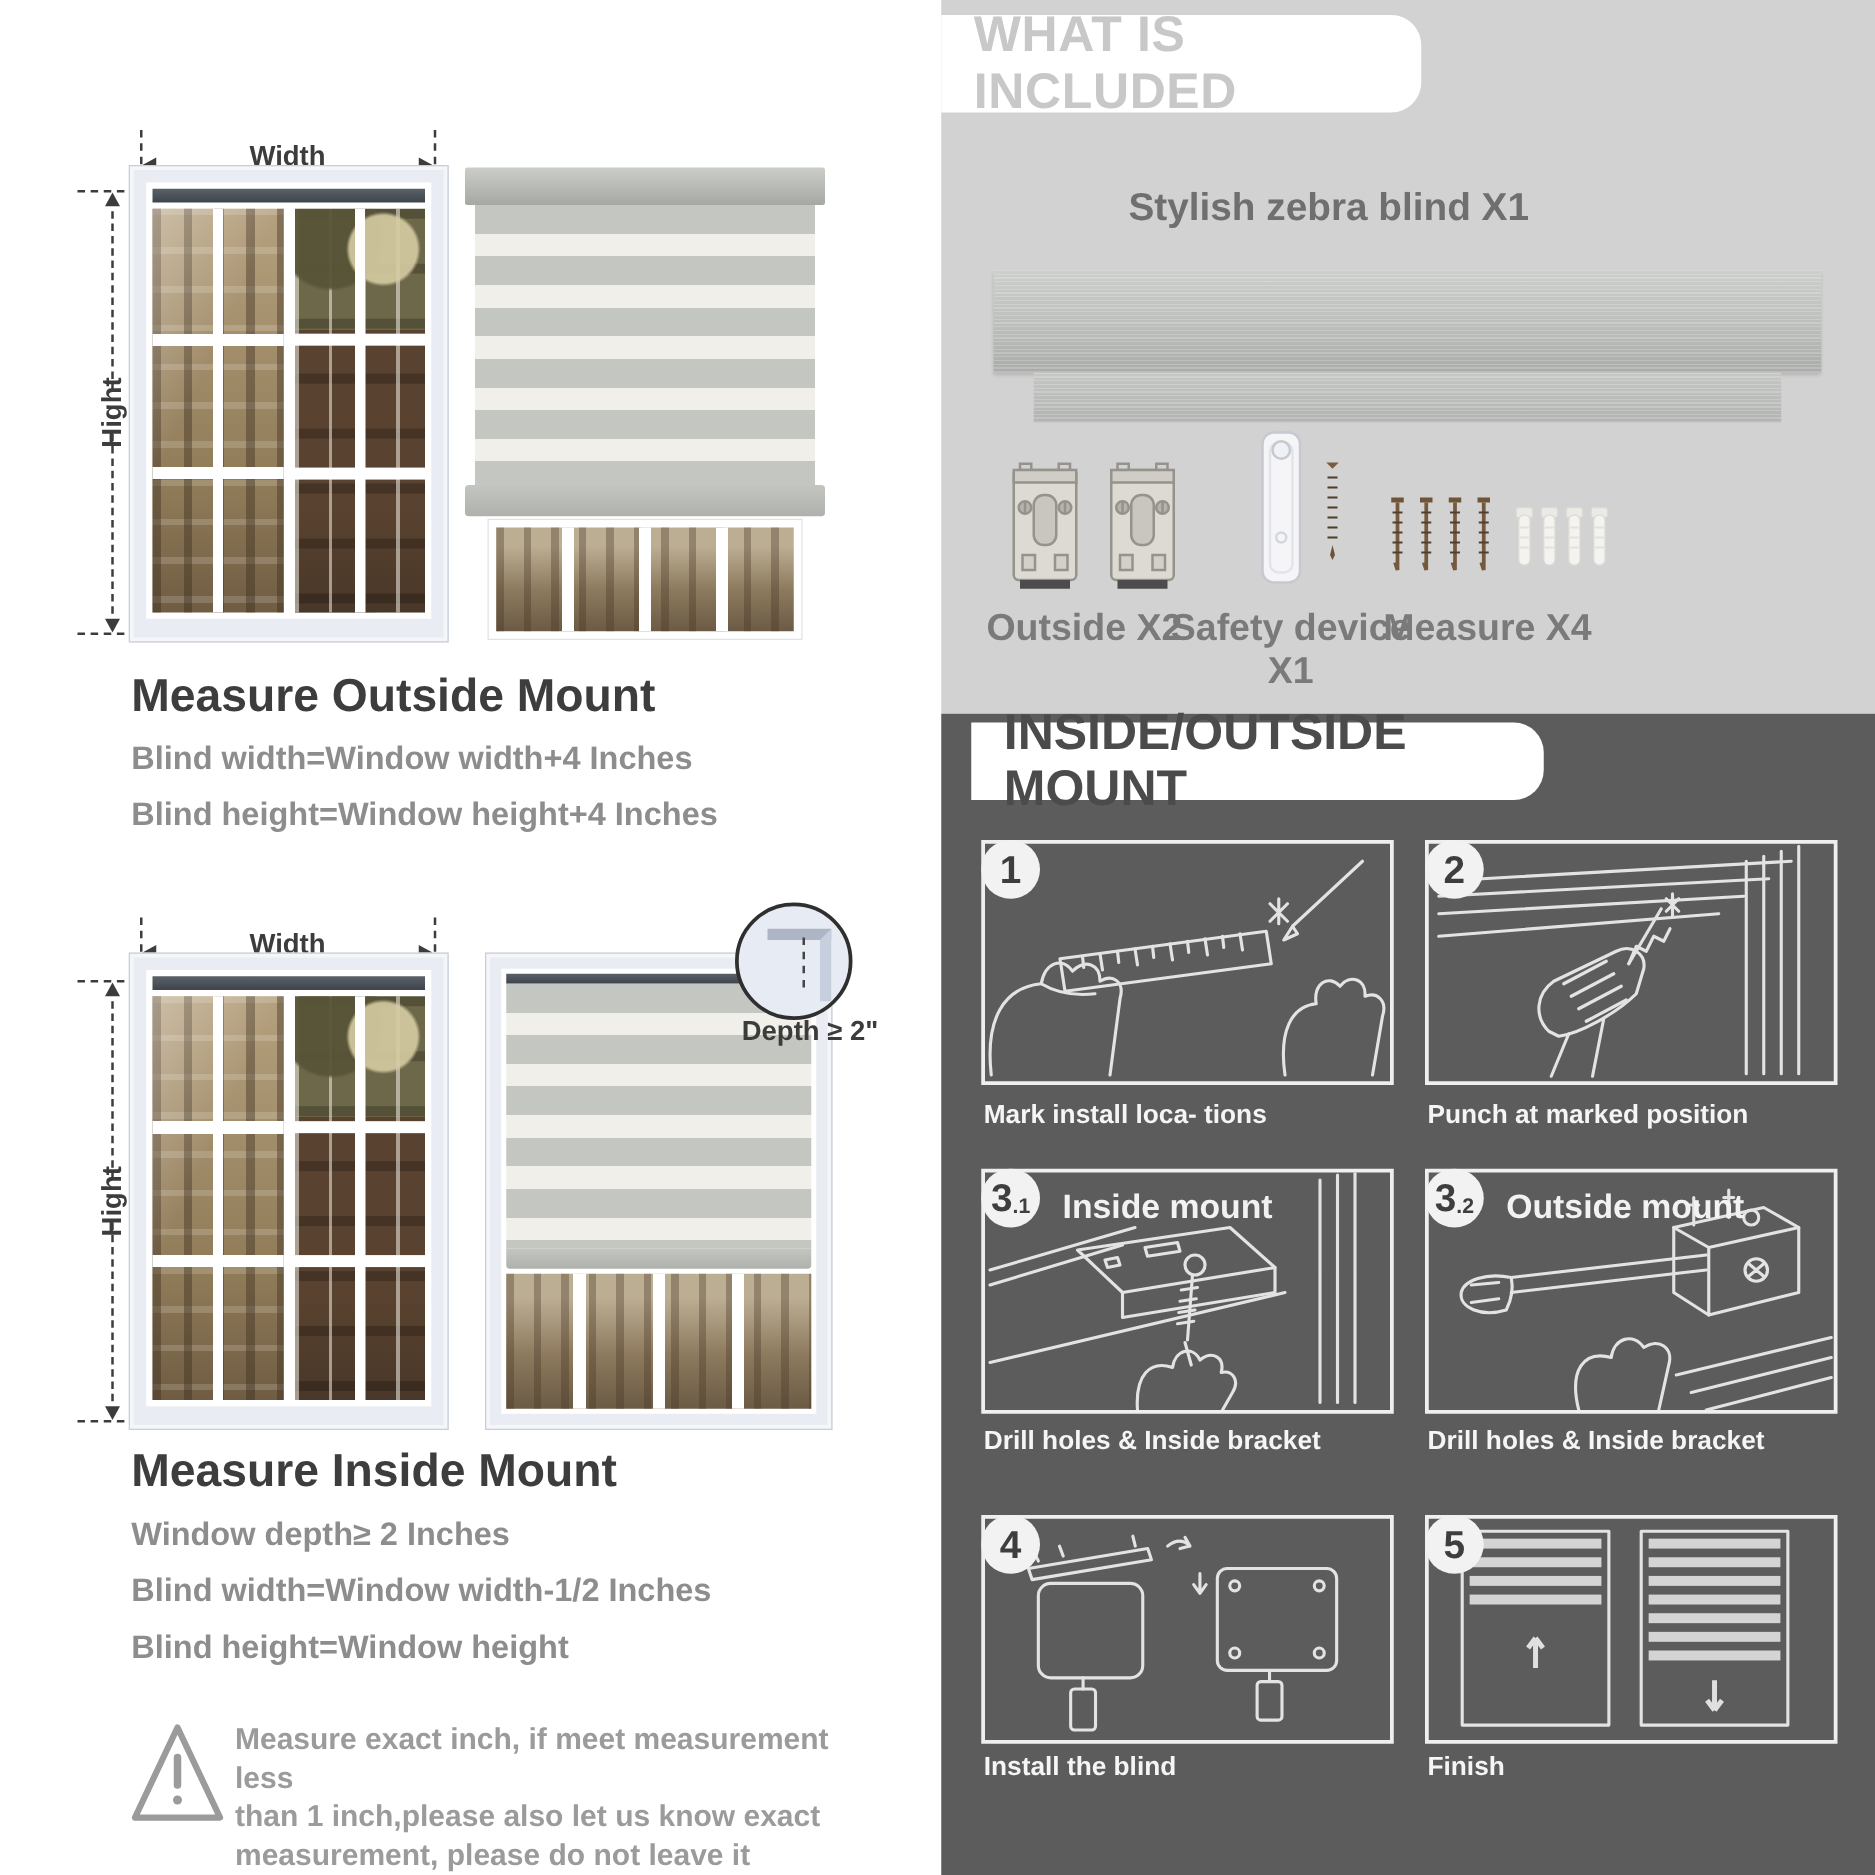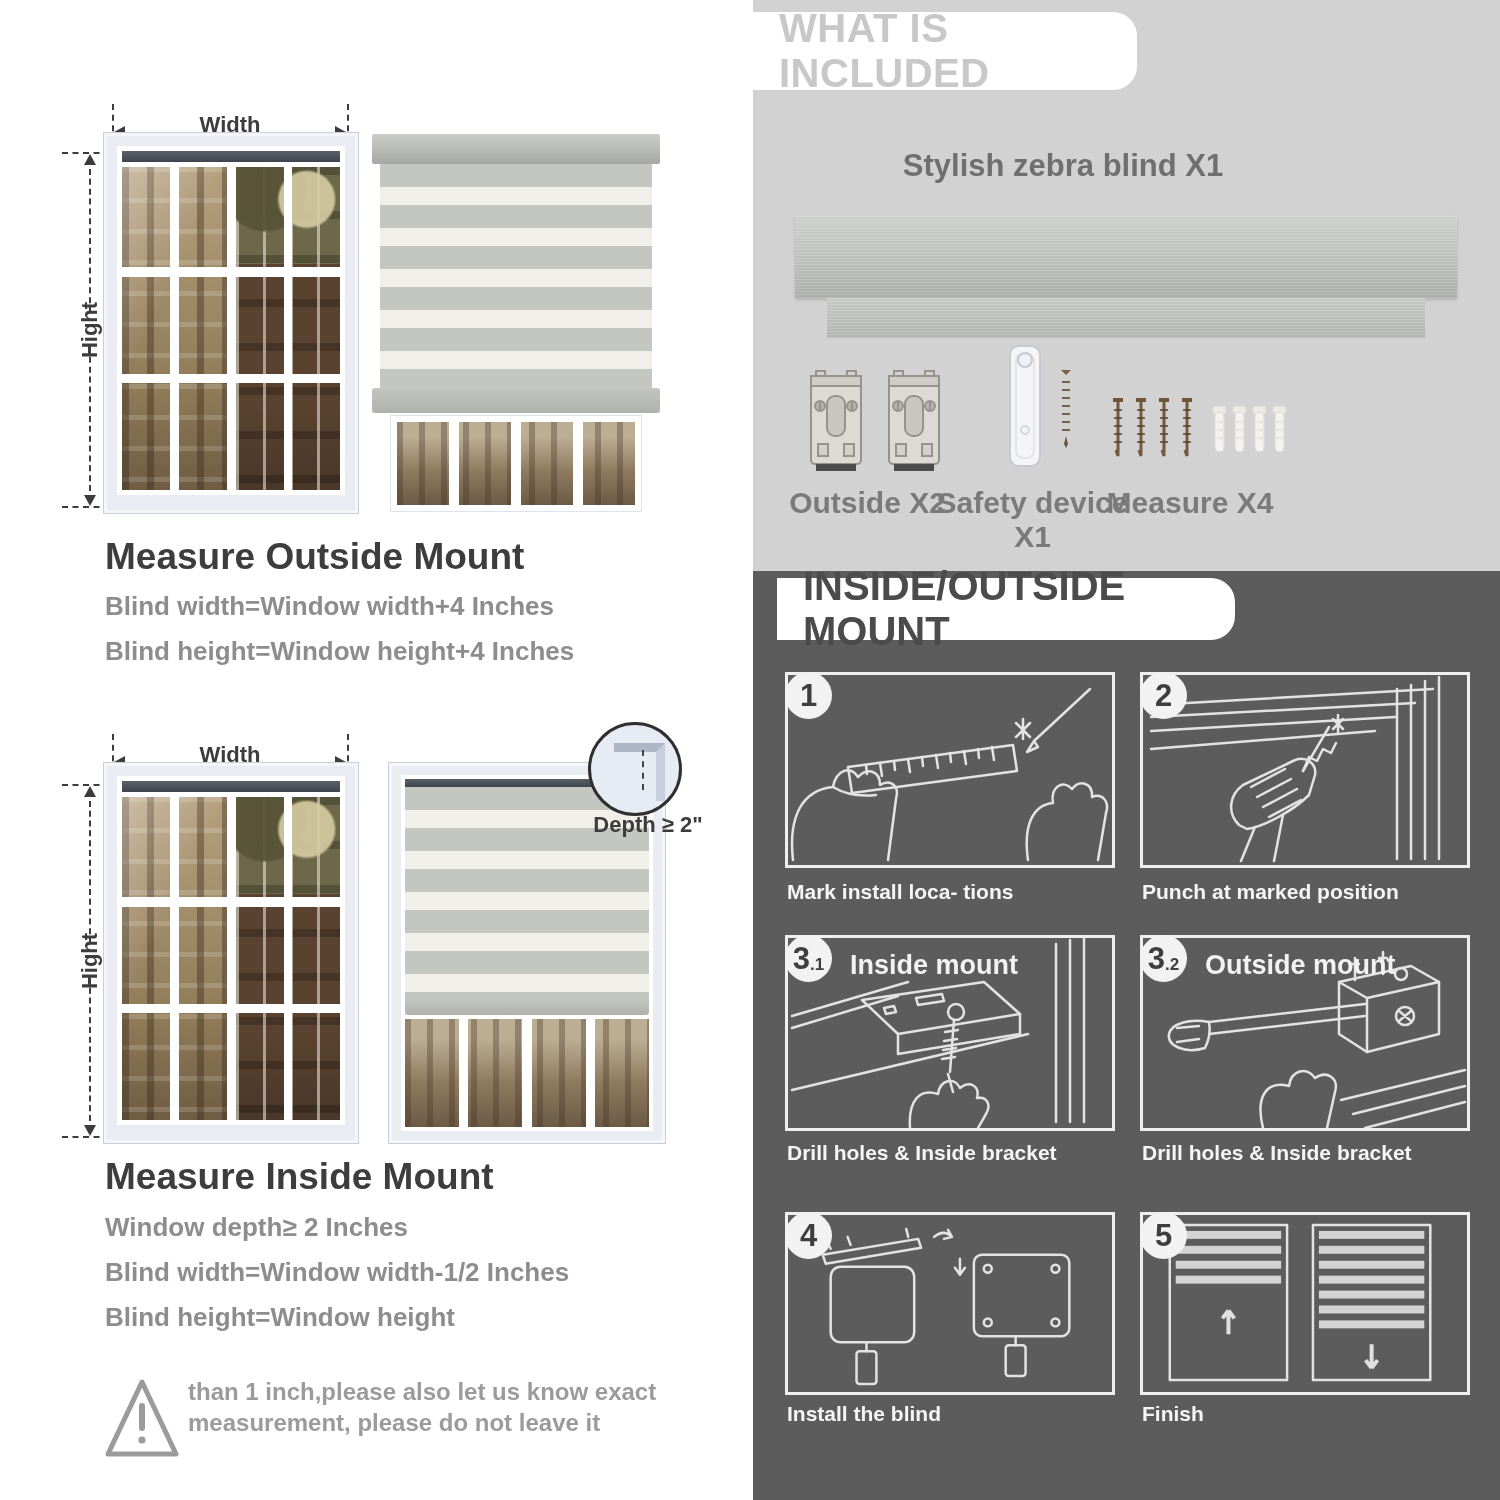--- a/index.html
+++ b/index.html
@@ -196,20 +196,21 @@
   <div class="abs fline" style="left:105px;top:1212px;">Window depth≥ 2 Inches</div>
   <div class="abs fline" style="left:105px;top:1257px;">Blind width=Window width-1/2 Inches</div>
   <div class="abs fline" style="left:105px;top:1302px;">Blind height=Window height</div>
 
   <svg class="abs" style="left:102px;top:1376px;" width="80" height="86" viewBox="0 0 80 86">
     <path class="warn-tri" d="M40 6 L74 78 L6 78 Z"></path>
     <path class="warn-tri" style="stroke-width:6" d="M40 30 L40 52"></path>
     <circle cx="40" cy="64" r="3.6" fill="#9b9b9b"></circle>
   </svg>
   <div class="abs" style="left:188px;top:1376px;width:500px;">
+    <div class="warn-line">Measure exact inch, if meet measurement less</div>
     <div class="warn-line">than 1 inch,please also let us know exact</div>
     <div class="warn-line">measurement, please do not leave it</div>
   </div>
 
   <div class="abs rt-panel" style="left:753px;top:0;width:747px;height:571px;"></div>
 
   <div class="abs banner banner-white inc" style="left:753px;top:12px;width:358px;height:78px;">
     <span>WHAT IS INCLUDED</span>
   </div>
 

